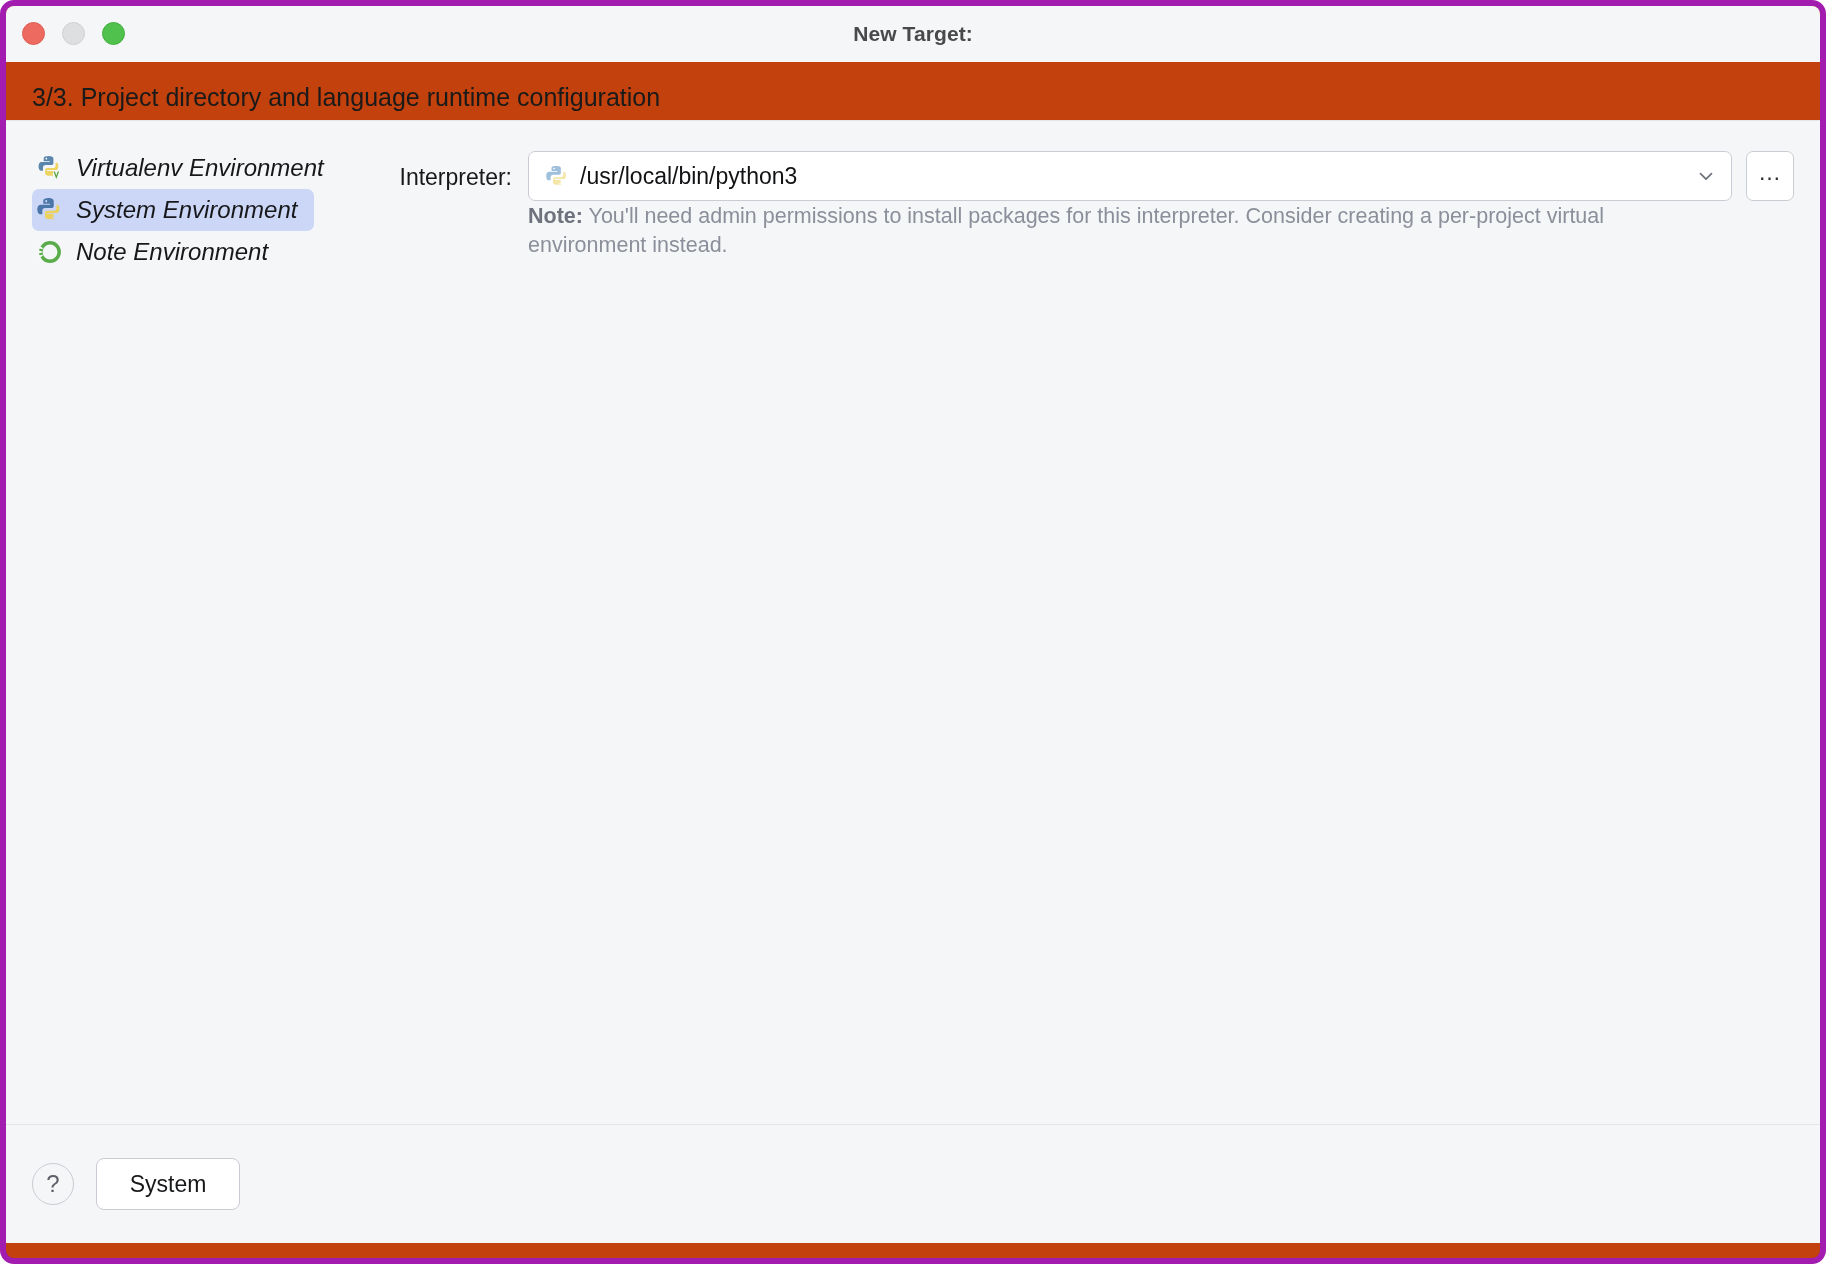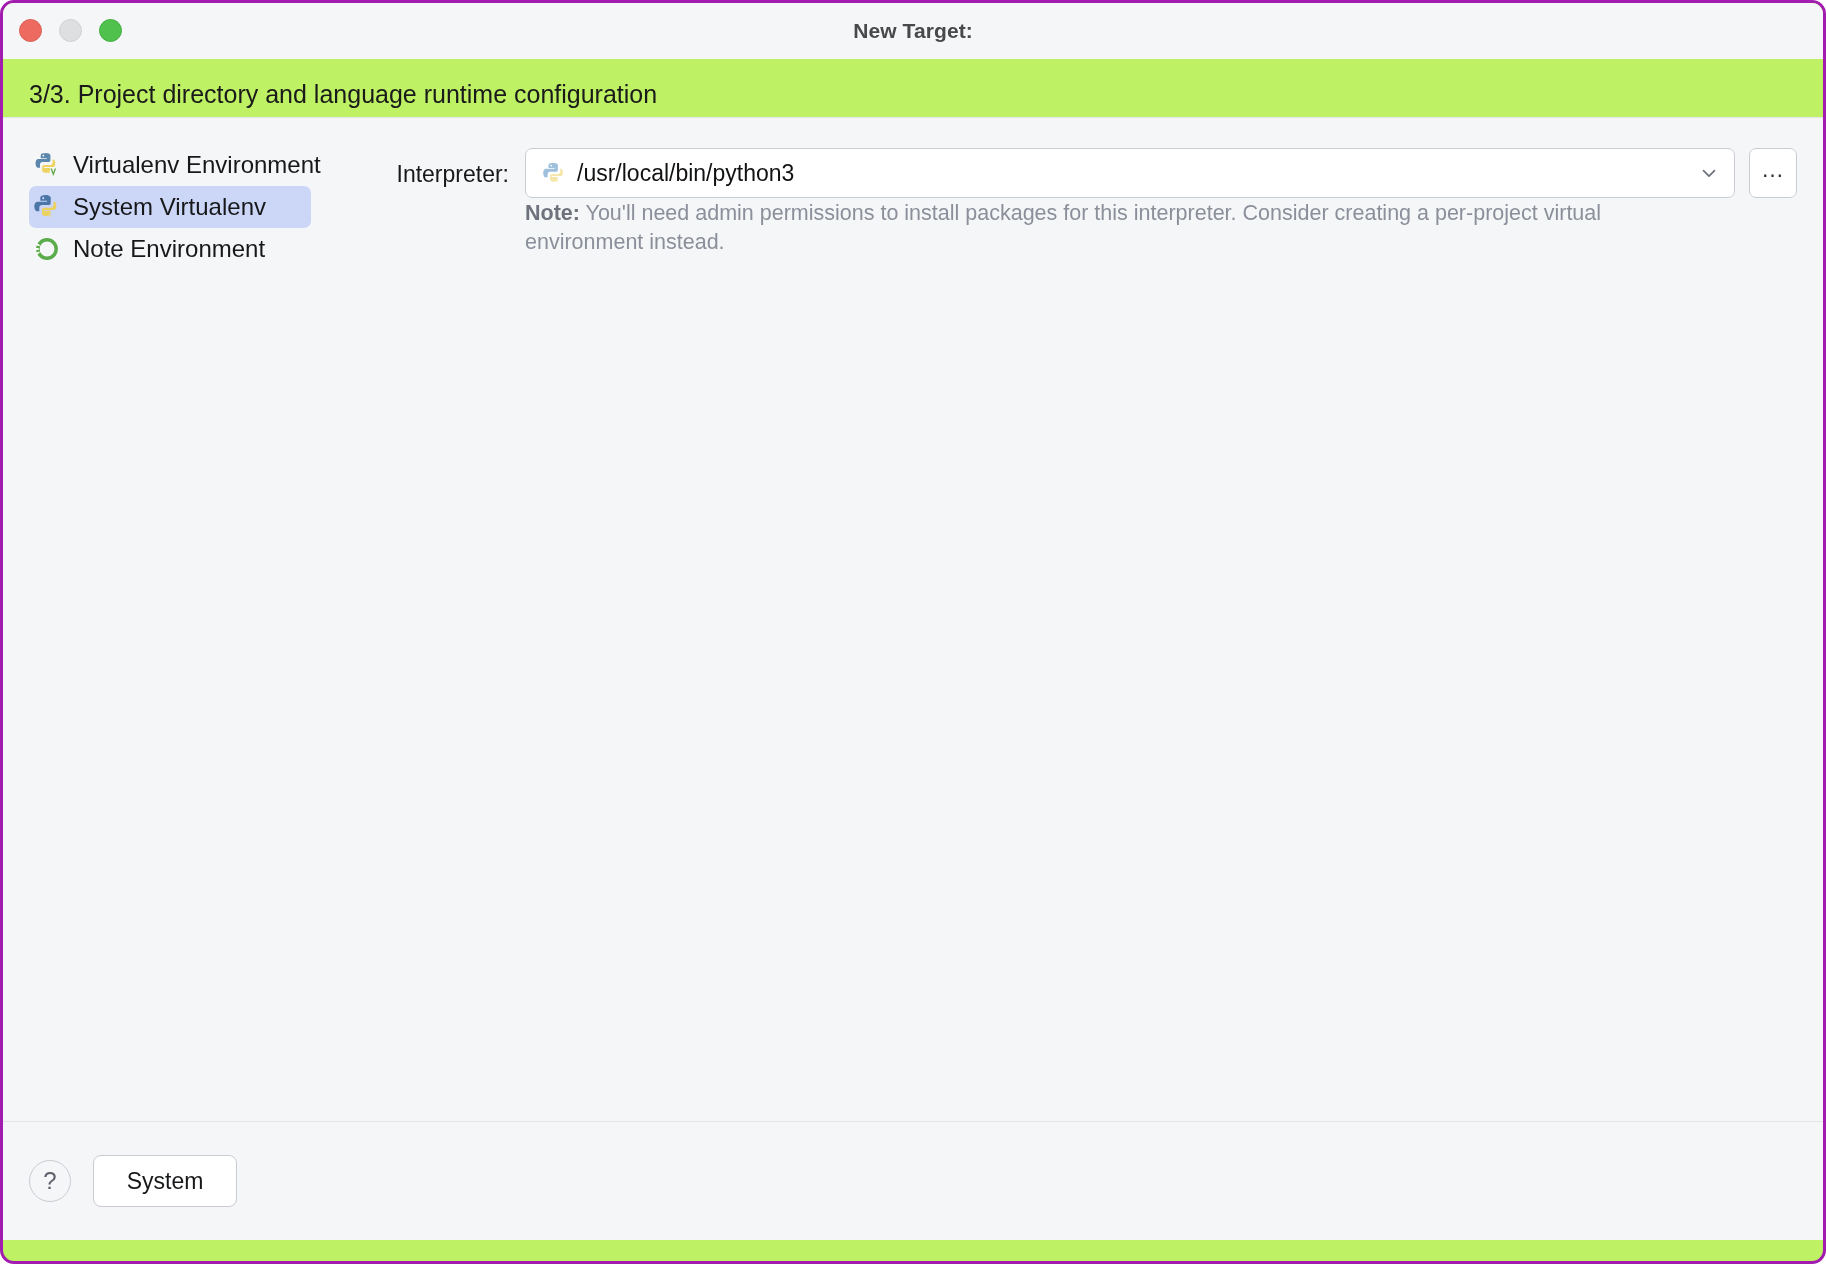--- a/index.html
+++ b/index.html
@@ -13,24 +13,24 @@
     font-family: "Liberation Sans", sans-serif;
     -webkit-font-smoothing: antialiased;
   }
 
   
   .window {
     position: relative;
     width: 1826px;
     height: 1264px;
     box-sizing: border-box;
-    background: #bef264;
+    background: #c2410c;
     border-radius: 14px;
     overflow: hidden;
-    border: 3px solid #a21caf;
+    border: 6px solid #a21caf;
   }
 
   
   .titlebar {
     position: relative;
     height: 56px;
     background: #f5f6f8;
     display: flex;
     align-items: center;
   }
@@ -92,20 +92,21 @@
   }
   .side-item {
     display: flex;
     align-items: center;
     gap: 12px;
     height: 42px;
     margin: 0 48px 0 26px;
     padding: 0 8px 0 4px;
     border-radius: 7px;
     box-sizing: border-box;
+    font-style: italic;
   }
   .side-item.selected { background: #ccd6f7; }
   .side-label {
     font-size: 24px;
     color: #17181a;
     white-space: nowrap;
     line-height: 1;
   }
   .side-icon {
     width: 28px;
@@ -292,21 +293,21 @@
         <span class="side-label">Virtualenv Environment</span>
       </div>
 
       <div class="side-item selected">
         <span class="side-icon">
           <svg viewBox="0 0 32 32" width="28" height="28">
             <path d="M15.8 2.4c-2.3 0-4.2.2-5.5.6-1.3.4-2 1.3-2 2.6v3.3h7.7v1.1H5.3c-1.4 0-2.6.8-3.2 2.3-.7 1.7-.7 3.3-.3 5.2.4 2 1.3 3.3 2.7 3.3h2.7v-4c0-1.6 1.4-3 3.1-3h7.6c1.3 0 2.4-1.1 2.4-2.4V5.6c0-1.3-1-2.2-2.3-2.6-1.1-.3-1.6-.6-2.2-.6zM11.7 4.7c.6 0 1.1.5 1.1 1.2s-.5 1.1-1.1 1.1-1.1-.5-1.1-1.1.5-1.2 1.1-1.2z" fill="#4a76a8"></path>
             <path d="M23.4 9.9v3.8c0 1.7-1.4 3.1-3.1 3.1h-7.6c-1.3 0-2.4 1.1-2.4 2.4v4.5c0 1.3 1.1 2 2.4 2.4 1.6.5 3.1.6 5 0 1.2-.3 2.4-1 2.4-2.4v-3.3h-7.7v-1.1h11.6c1.4 0 2-1 2.4-2.4.5-1.5.5-3 0-4.8-.3-1.4-1-2.2-2.4-2.2h-.6zM19.1 24.7c.6 0 1.1.5 1.1 1.2s-.5 1.1-1.1 1.1-1.1-.5-1.1-1.1.5-1.2 1.1-1.2z" fill="#ebd25e"></path>
           </svg>
         </span>
-        <span class="side-label">System Virtualenv</span>
+        <span class="side-label">System Environment</span>
       </div>
 
       <div class="side-item">
         <span class="side-icon">
           <svg viewBox="0 0 32 32" width="28" height="28">
             <circle cx="16" cy="16" r="10.5" fill="none" stroke="#5aab49" stroke-width="4"></circle>
             <path d="M6.2 10.5a11 11 0 0 0 0 11" fill="none" stroke="#ffffff" stroke-width="4" stroke-dasharray="2 2.6"></path>
           </svg>
         </span>
         <span class="side-label">Note Environment</span>

